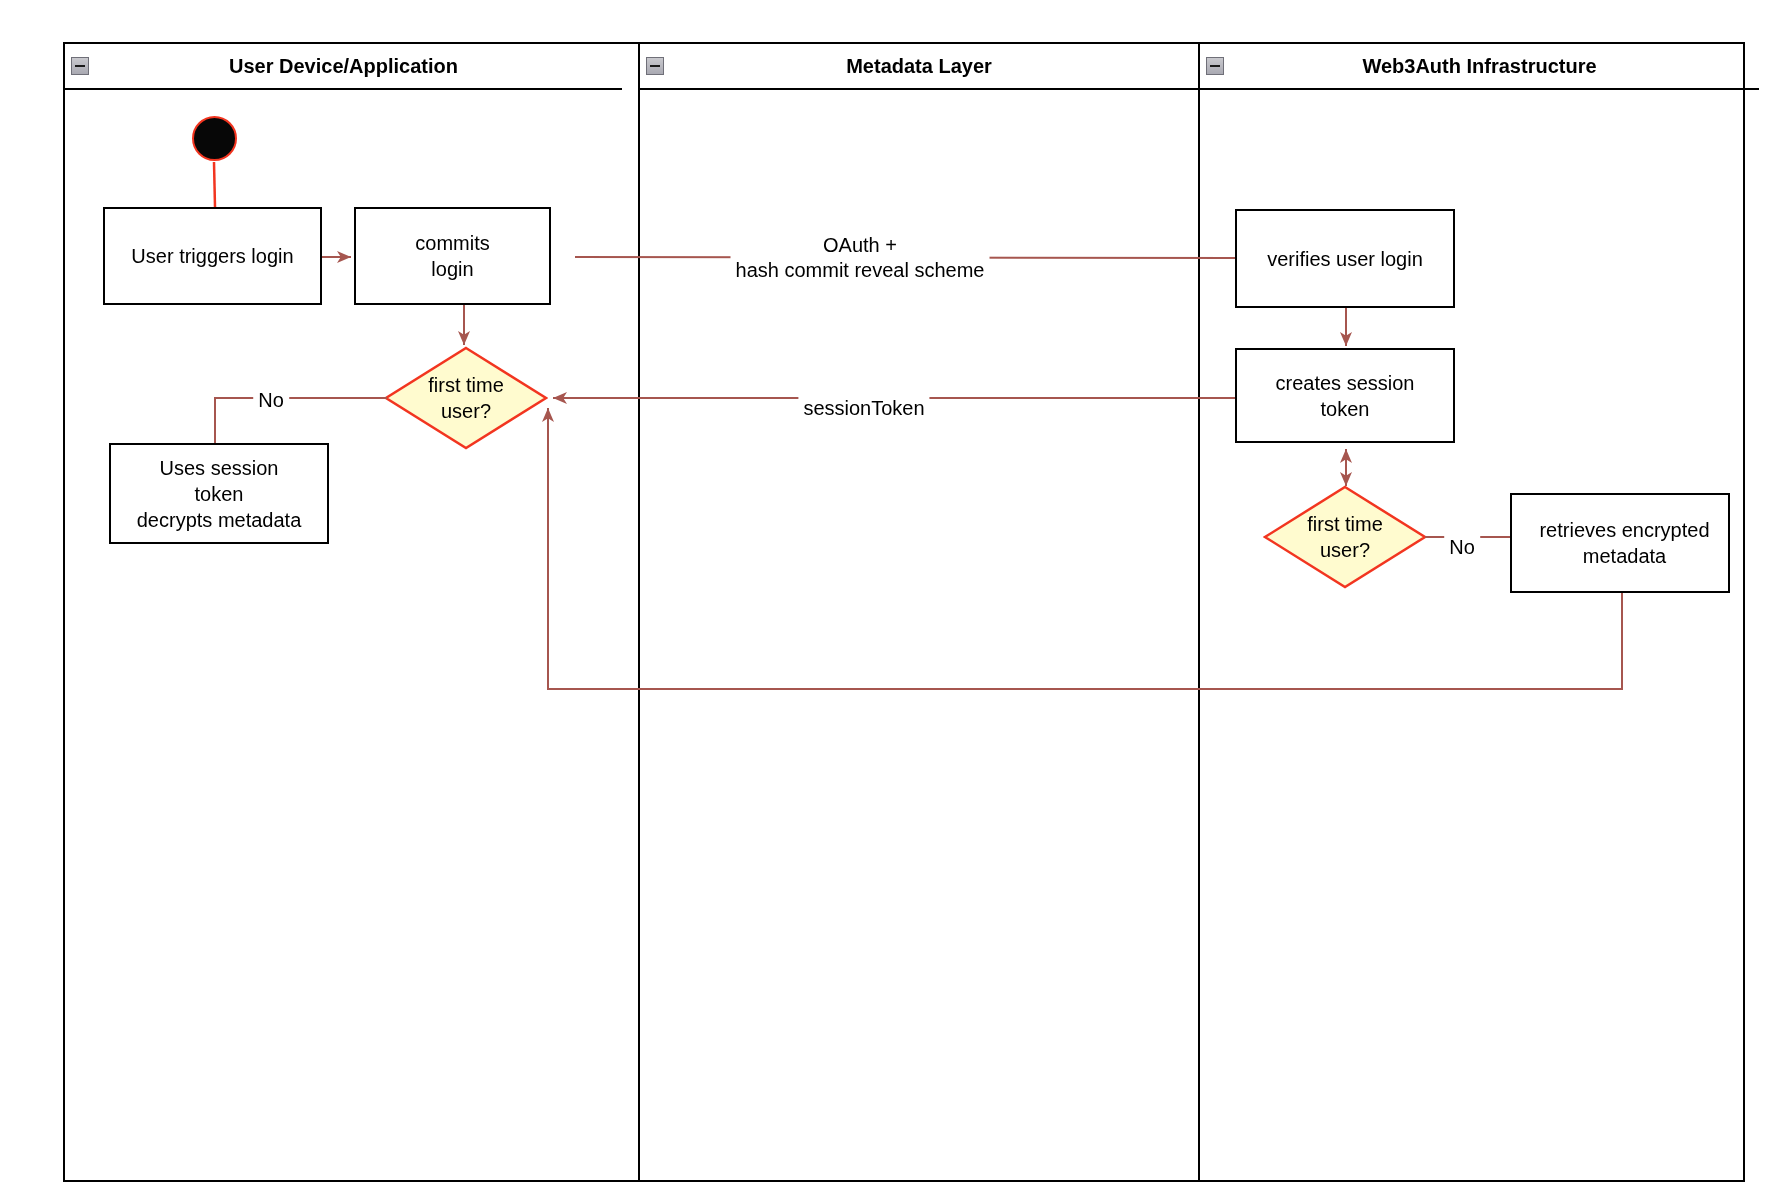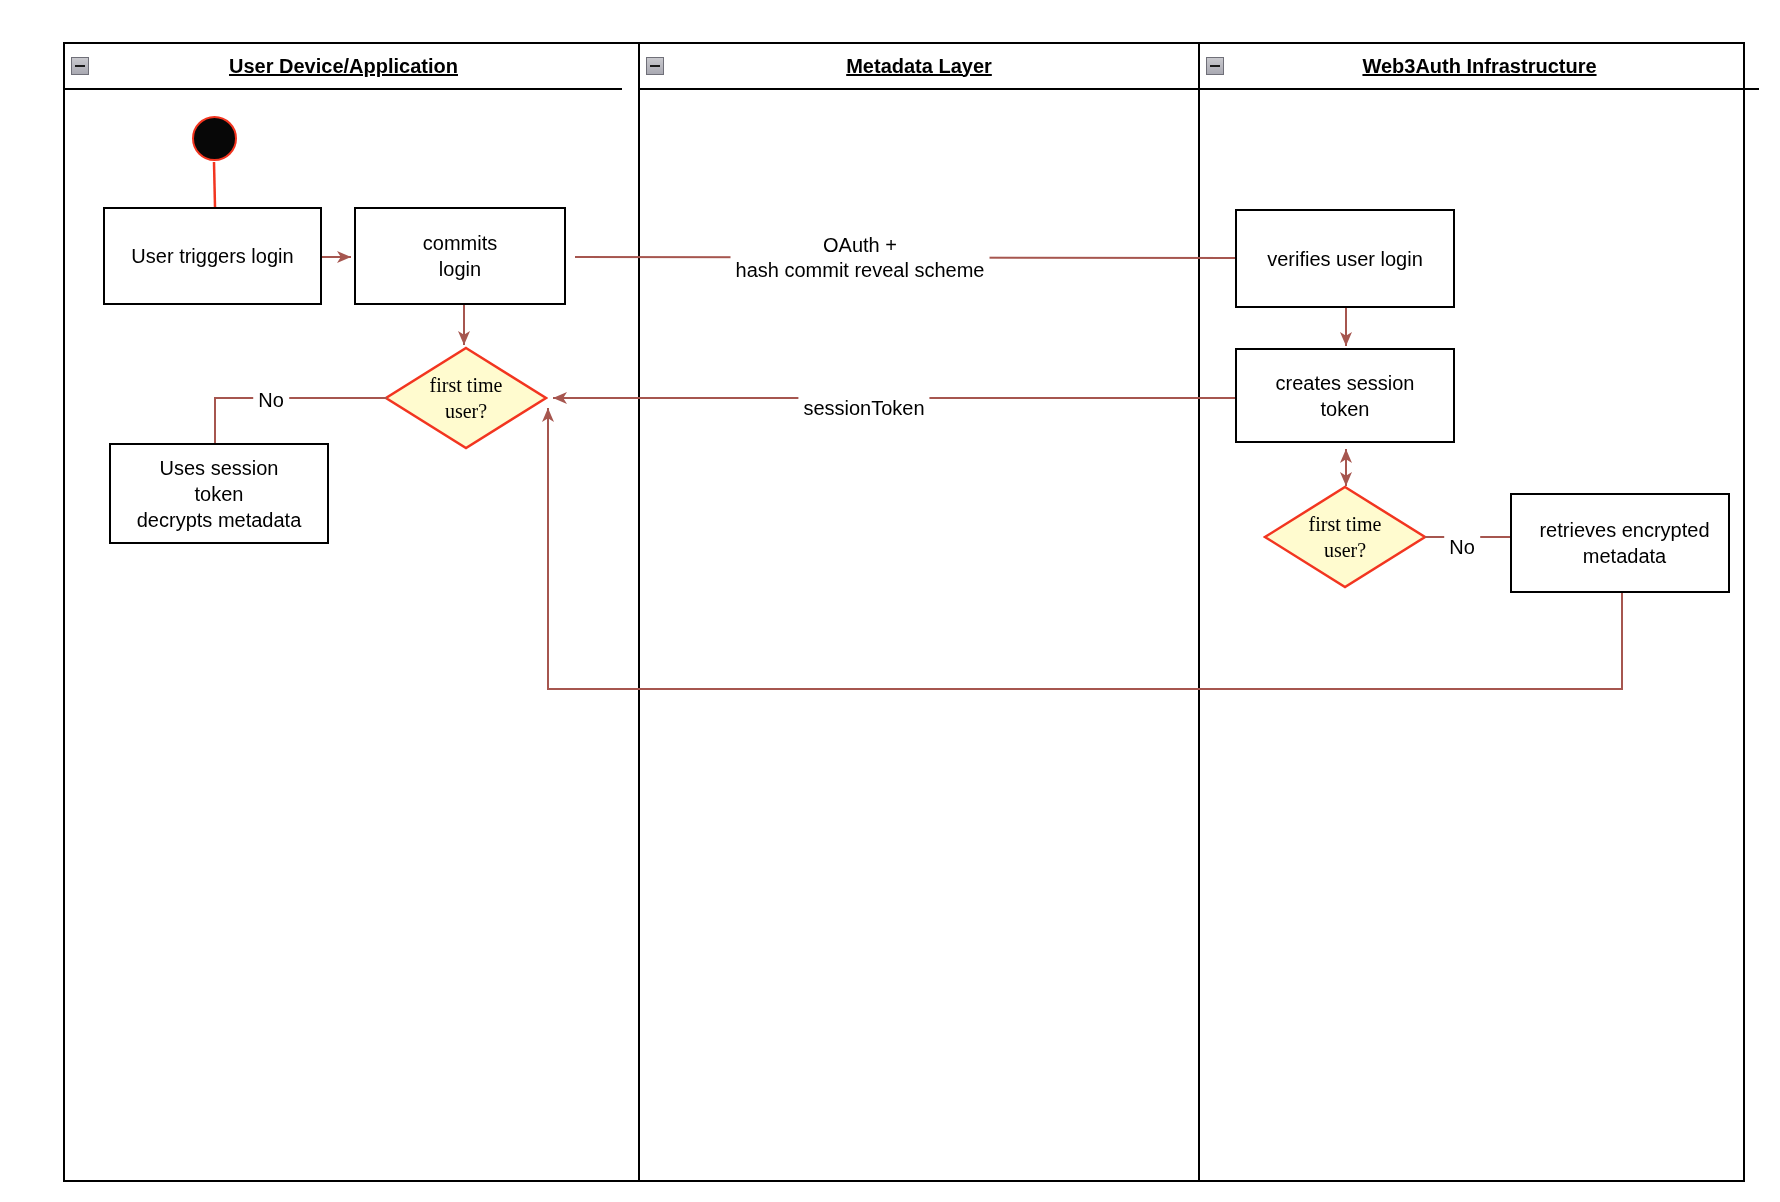--- a/index.html
+++ b/index.html
@@ -9,21 +9,21 @@
   }
   .frame {
     position:absolute; left:63px; top:42px; width:1682px; height:1140px;
     border:2px solid #000; box-sizing:border-box; z-index:1;
   }
   .lane { position:absolute; top:0; height:100%; box-sizing:border-box; }
   .lane + .lane { border-left:2px solid #000;margin-left:16px; }
   .lane-header {
     position:relative; height:46px; border-bottom:2px solid #000; box-sizing:border-box;
     display:flex; align-items:center; justify-content:center;
-    font-weight:bold; font-size:20px;text-decoration:underline;
+    font-weight:bold; font-size:20px;
   }
   .collapse-btn {
     position:absolute; left:6px; top:13px; width:18px; height:18px;
     background:linear-gradient(#c9c9ce,#a9a9b2); border:1px solid #6f6f78;
     box-sizing:border-box; display:flex; align-items:center; justify-content:center;
     cursor:pointer;
   }
   .minus-bar { width:10px; height:2px; background:#1a1a1a; }
   .node {
     position:absolute; background:#ffffff; border:2px solid #000; box-sizing:border-box;
@@ -32,21 +32,21 @@
   }
   .start-node {
     position:absolute; left:192px; top:116px; width:45px; height:45px;
     border-radius:50%; background:#070707; border:2.5px solid #F23520;
     box-sizing:border-box; z-index:2;
   }
   .decision { position:absolute; z-index:2; }
   .decision svg { position:absolute; left:0; top:0; }
   .decision-label {
     position:absolute; inset:0; display:flex; align-items:center; justify-content:center;
-    text-align:center; font-size:20px; line-height:26px; white-space:pre-line;font-family:Liberation Serif, serif;
+    text-align:center; font-size:20px; line-height:26px; white-space:pre-line;
   }
   .connectors { position:absolute; left:0; top:0; z-index:3; pointer-events:none; }
   .edge-label {
     position:absolute; transform:translate(-50%,-50%); background:#ffffff;
     padding:0 5px; text-align:center; font-size:20px; line-height:25px;
     white-space:pre-line; z-index:4;
   }
 </style>
 </head>
 <body>
@@ -108,21 +108,21 @@
 
     <path d="M1622,593 L1622,689 L548,689 L548,408" stroke="#A6564F" stroke-width="2" fill="none" marker-end="url(#arrow)"></path>
   </svg>
 
   <div class="start-node"></div>
 
   <div class="node" style="left:103px; top:207px; width:219px; height:98px;">
     <span>User triggers login</span>
   </div>
 
-  <div class="node" style="left:354px; top:207px; width:212px; height:98px;">
+  <div class="node" style="left:354px; top:207px; width:197px; height:98px;">
     <span>commits
 login</span>
   </div>
 
   <div class="node" style="left:109px; top:443px; width:220px; height:101px;align-items:center;">
     <span>Uses session
 token
 decrypts metadata</span>
   </div>
 

